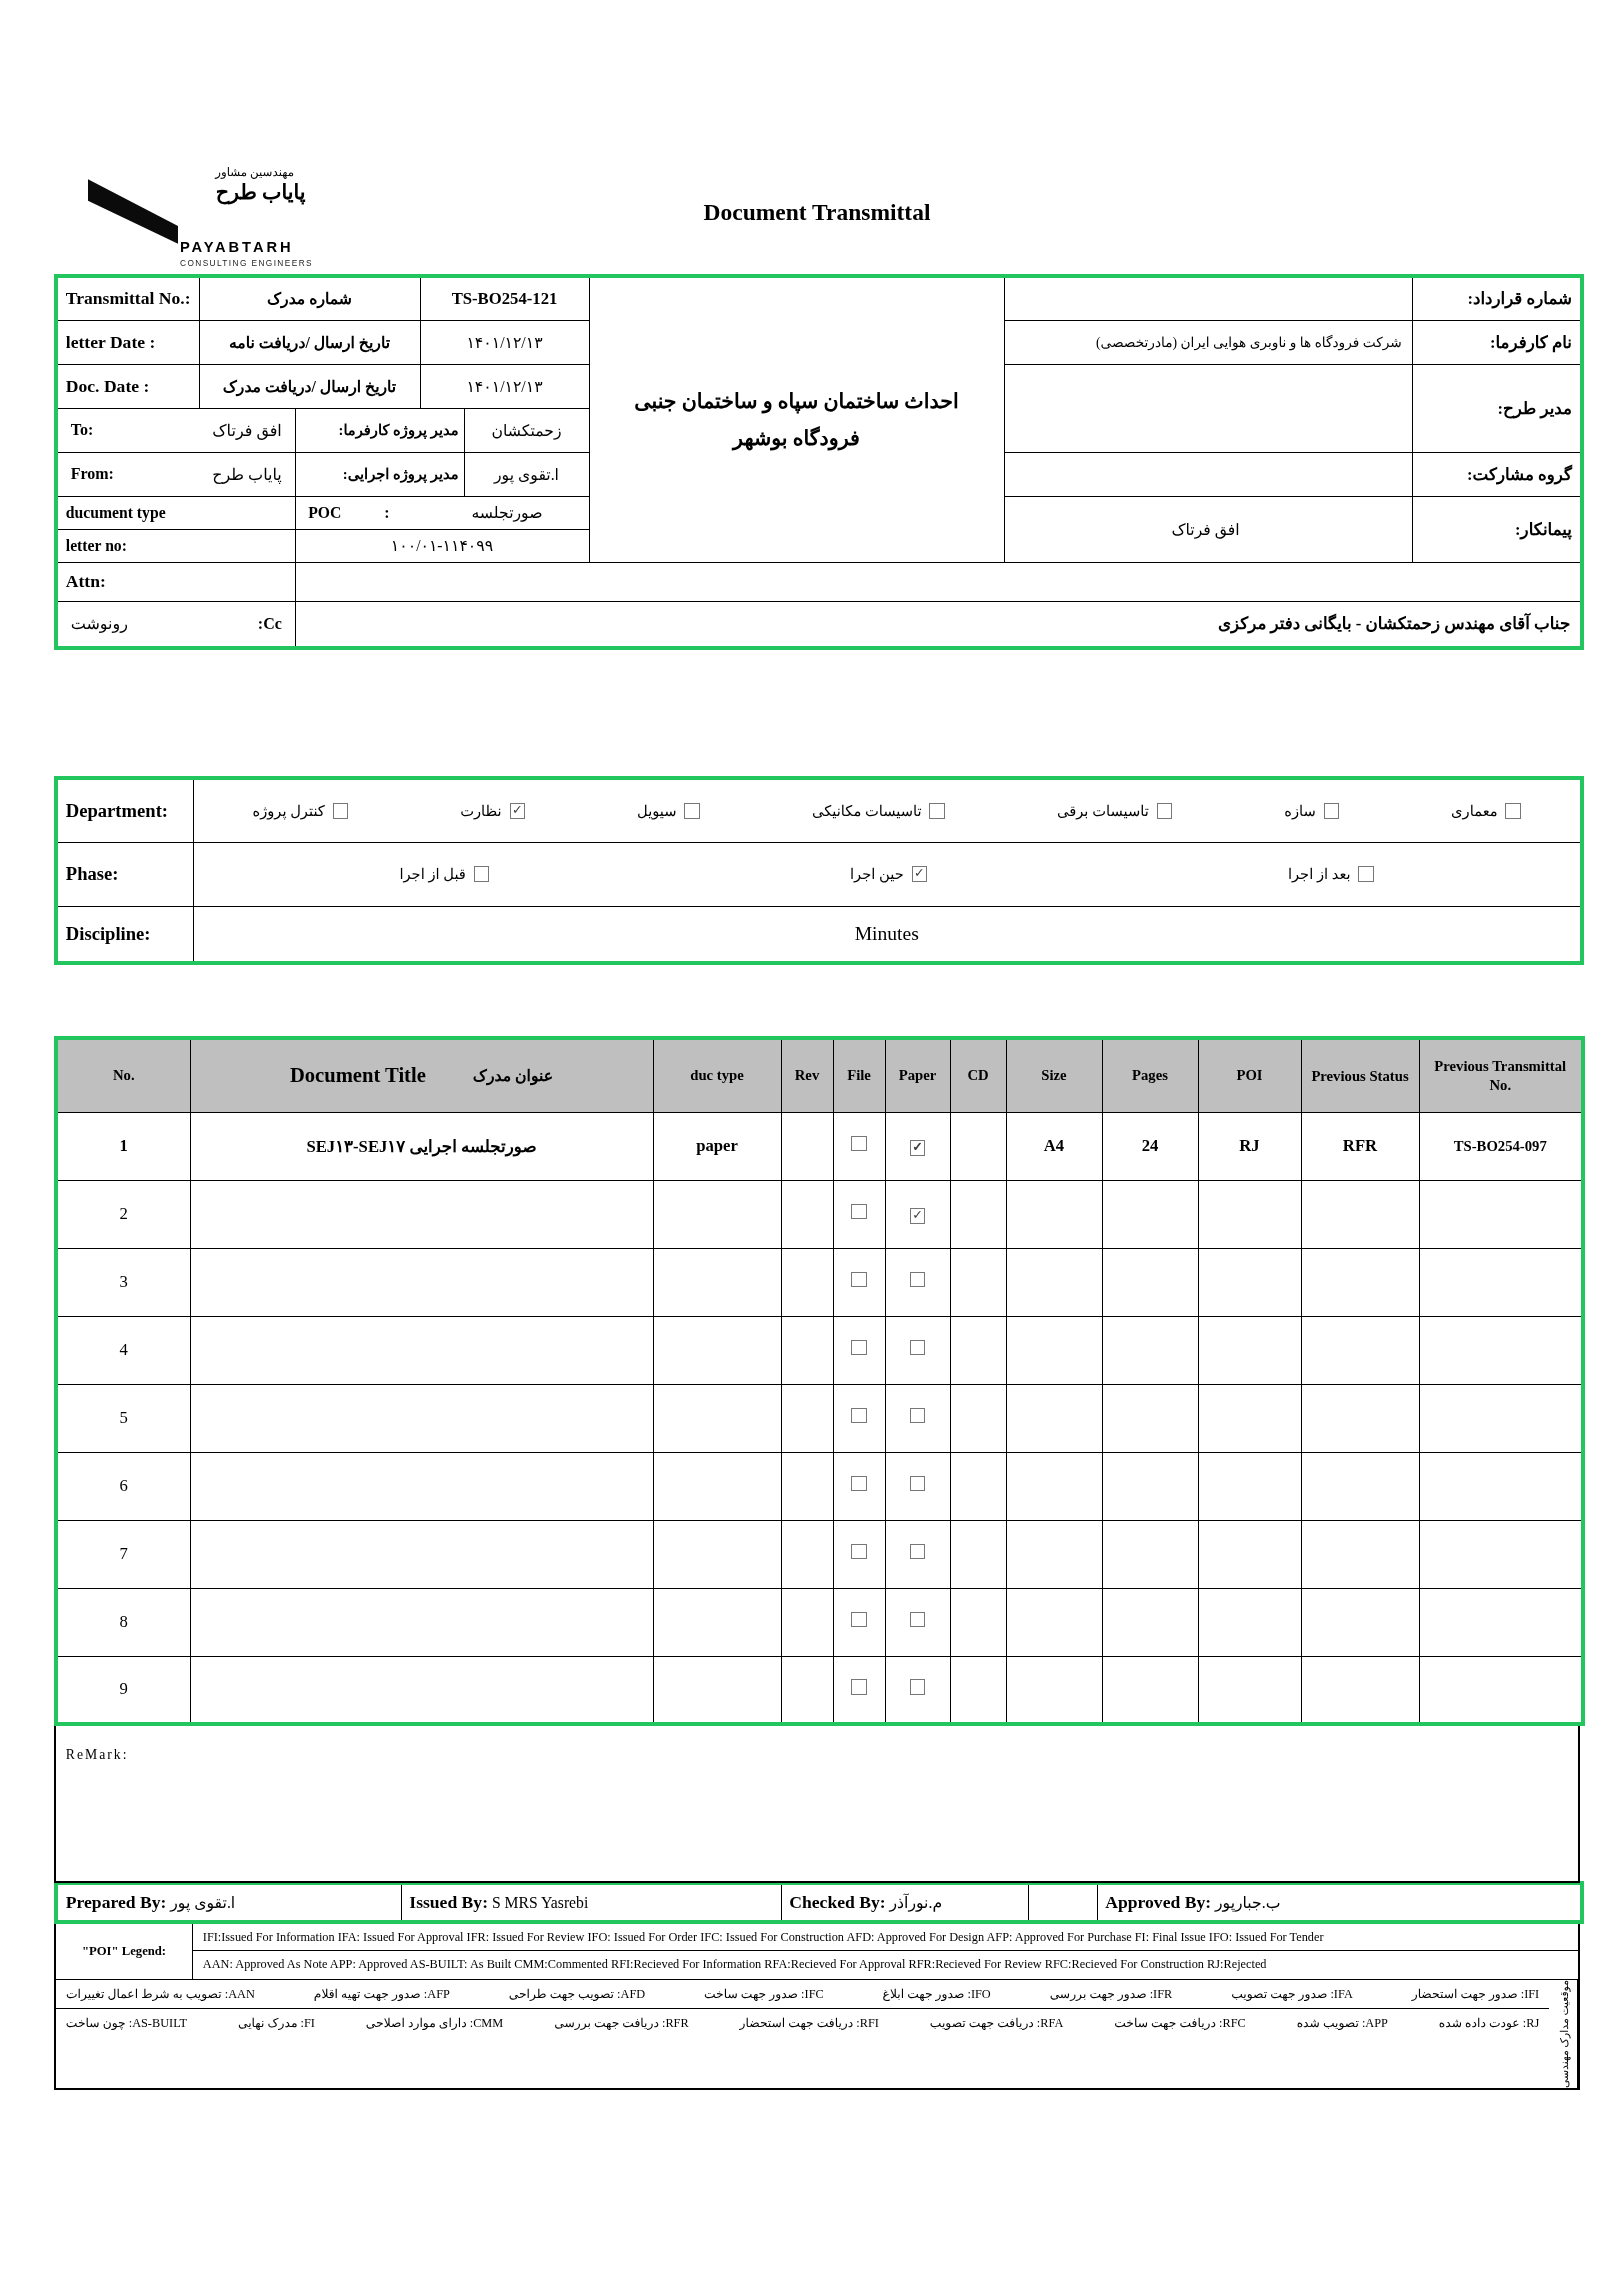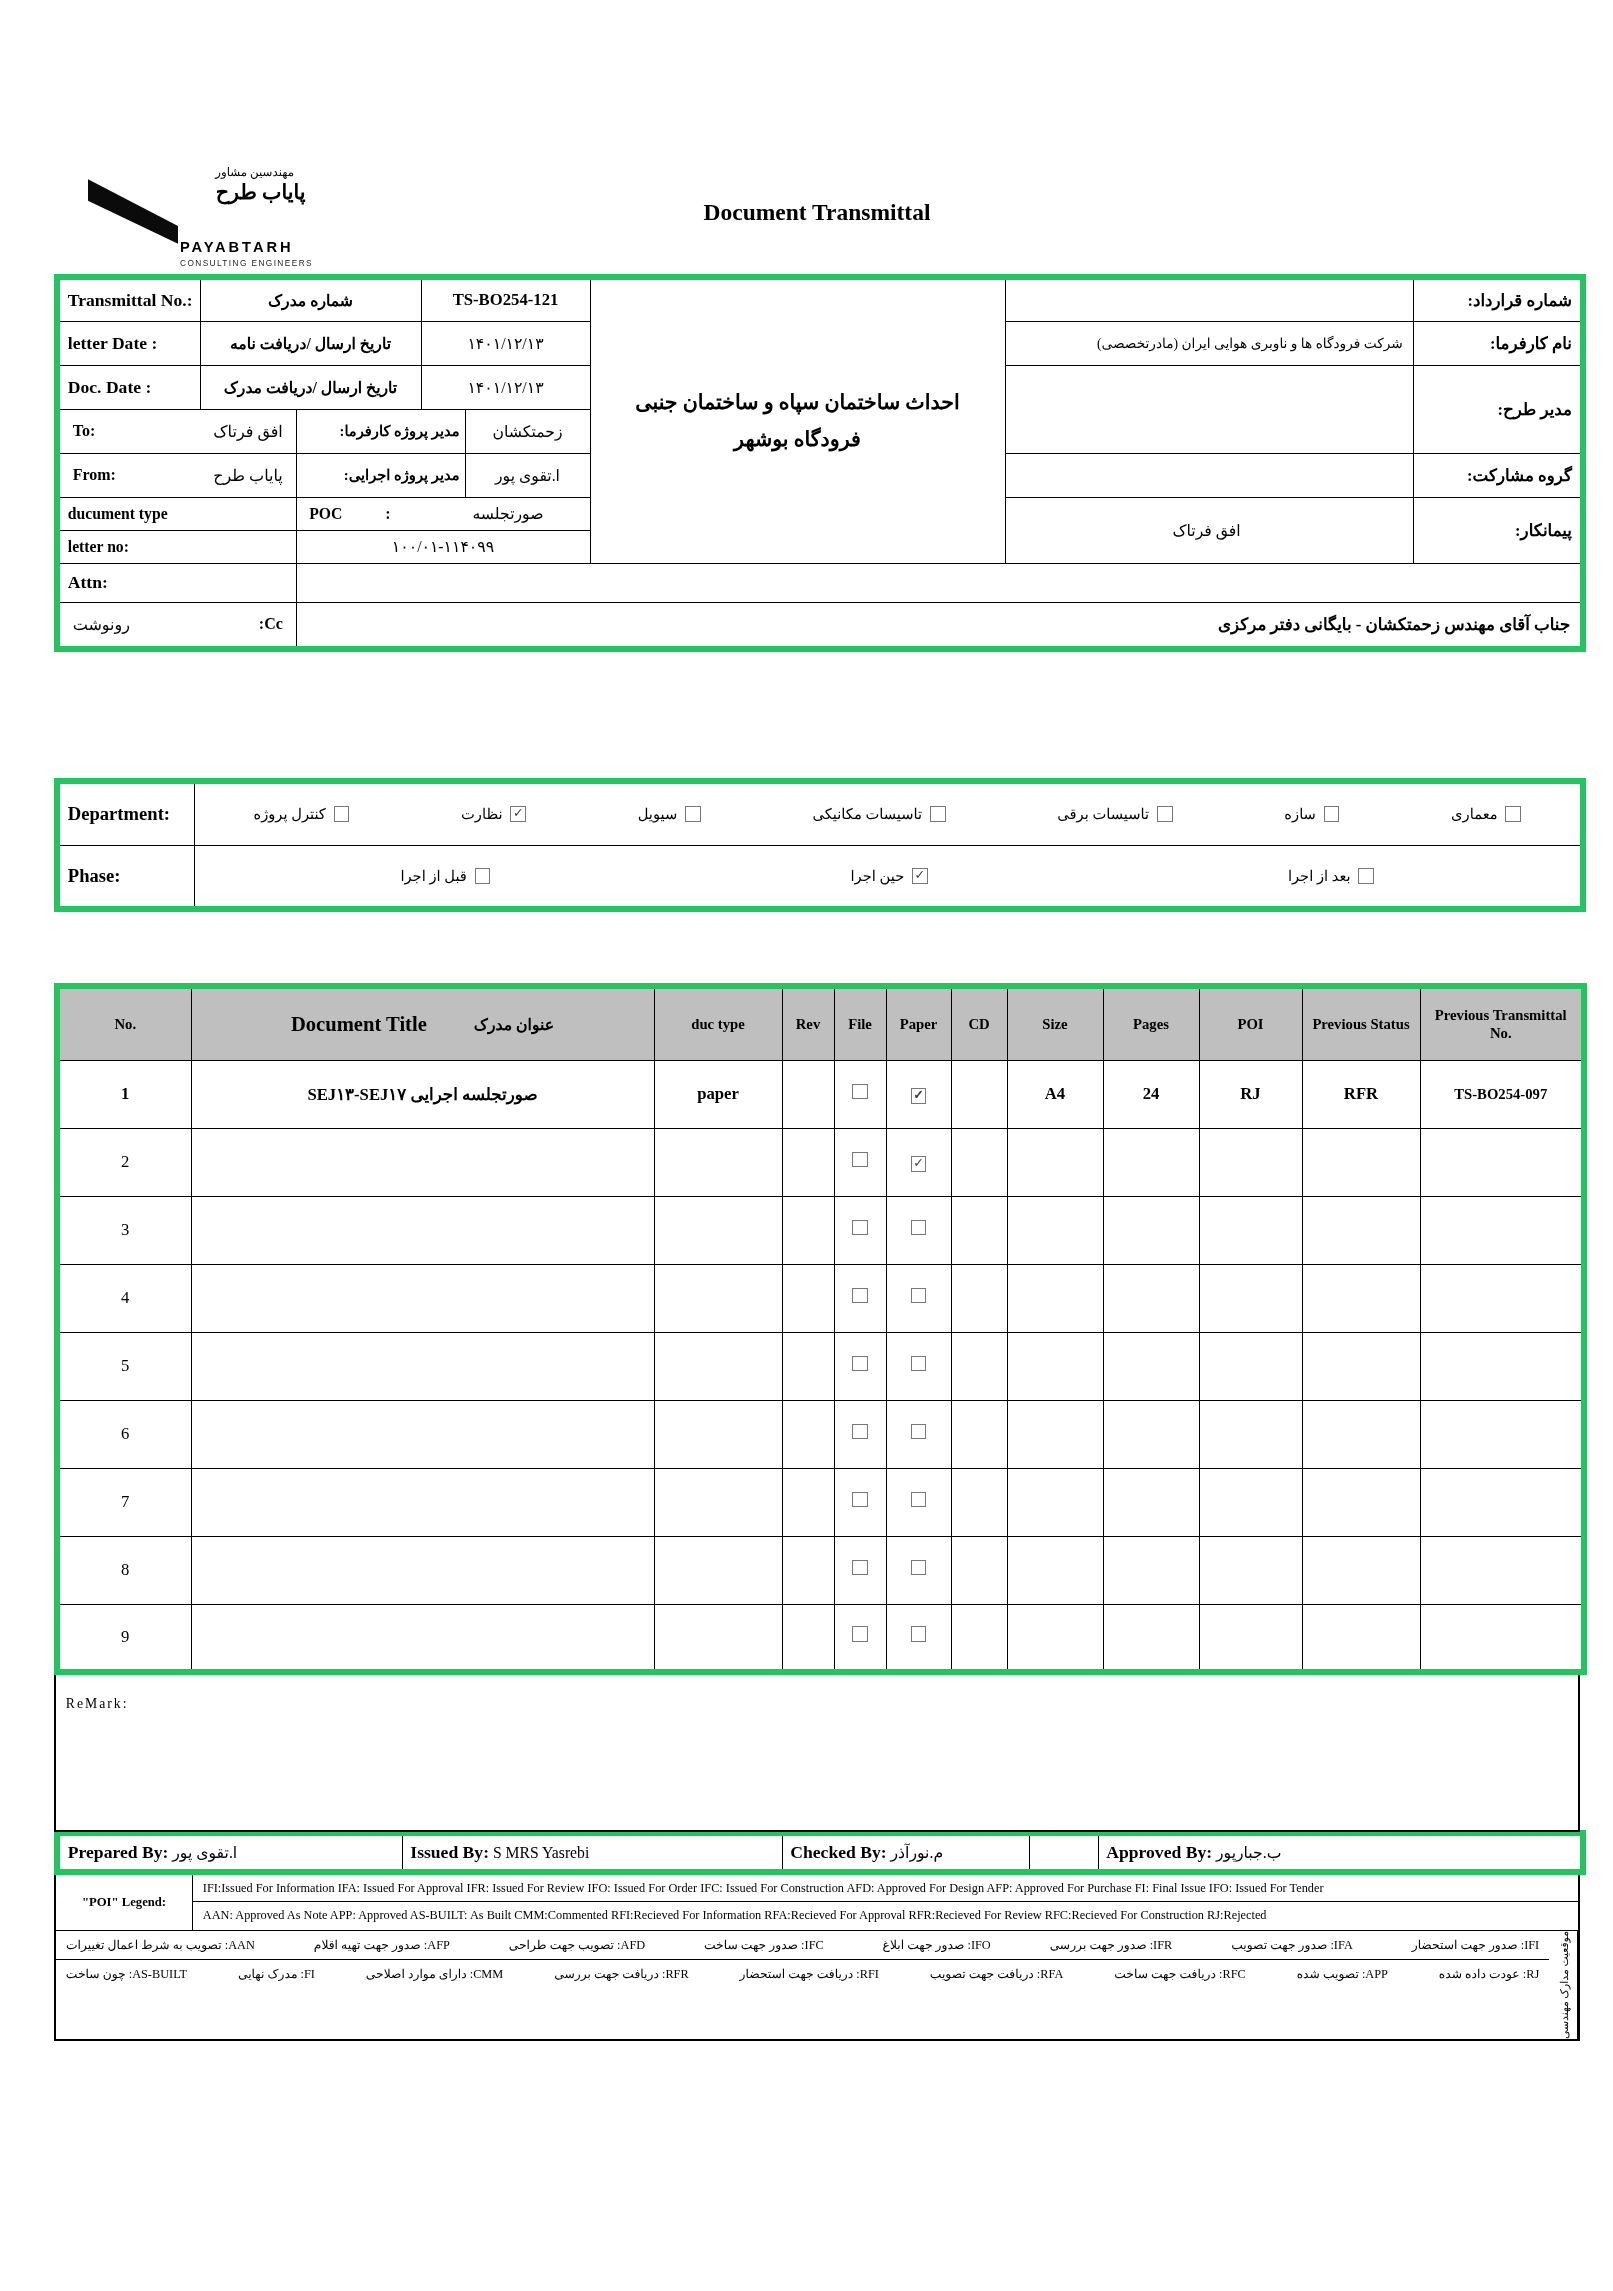--- a/index.html
+++ b/index.html
@@ -18,21 +18,21 @@
   .logo { position:absolute; left:34px; top:165px; width:235px; height:106px; }
   .logo .fa1 { position:absolute; right:29px; top:0; font-size:11.8px; direction:rtl; }
   .logo .fa2 { position:absolute; right:17.6px; top:14.7px; font-size:20.6px; font-weight:bold; direction:rtl; }
   .logo .blade { position:absolute; left:0; top:7.8px; }
   .logo .en1 { position:absolute; left:92px; top:74px; font-size:14.7px; font-weight:bold;
                letter-spacing:2.9px; font-family:"Liberation Sans","DejaVu Sans",sans-serif; }
   .logo .en2 { position:absolute; left:92px; top:93px; font-size:8.3px; letter-spacing:1.4px;
                font-family:"Liberation Sans","DejaVu Sans",sans-serif; color:#222; }
 
   
-  table { border-collapse:collapse; table-layout:fixed; width:1526px; background:#fff; border:6px solid #22c55e; }
+  table { border-collapse:collapse; table-layout:fixed; width:1526px; background:#fff; border:4px solid #22c55e; }
   td, th { border:1px solid #000; padding:0 4.9px; overflow:hidden; vertical-align:middle; }
 
   .flexrow { display:flex; justify-content:space-between; align-items:center; padding:0 7.8px; }
   .flexrow.rtl { direction:rtl; }
   .fa { direction:rtl; }
   .num { direction:ltr; }
 
   
   .en-label { font-weight:bold; font-size:17.6px; padding-left:7.8px; }
   .fa-label { direction:rtl; text-align:center; font-weight:bold; font-size:15.7px; }
@@ -260,20 +260,24 @@
           <span class="opt">
             <span class="cb checked">✓</span>
             <span>حین اجرا</span>
           </span>
           <span class="opt">
             <span class="cb"></span>
             <span>قبل از اجرا</span>
           </span>
         </div>
       </td>
+    </tr>
+    <tr style="height:57px">
+      <td class="cls-label">Discipline:</td>
+      <td class="discipline-val">Minutes</td>
     </tr>
     </tbody>
   </table>
 
   <table class="doc">
     <colgroup>
       <col style="width:134px">
         <col style="width:463px">
         <col style="width:128px">
         <col style="width:52px">

